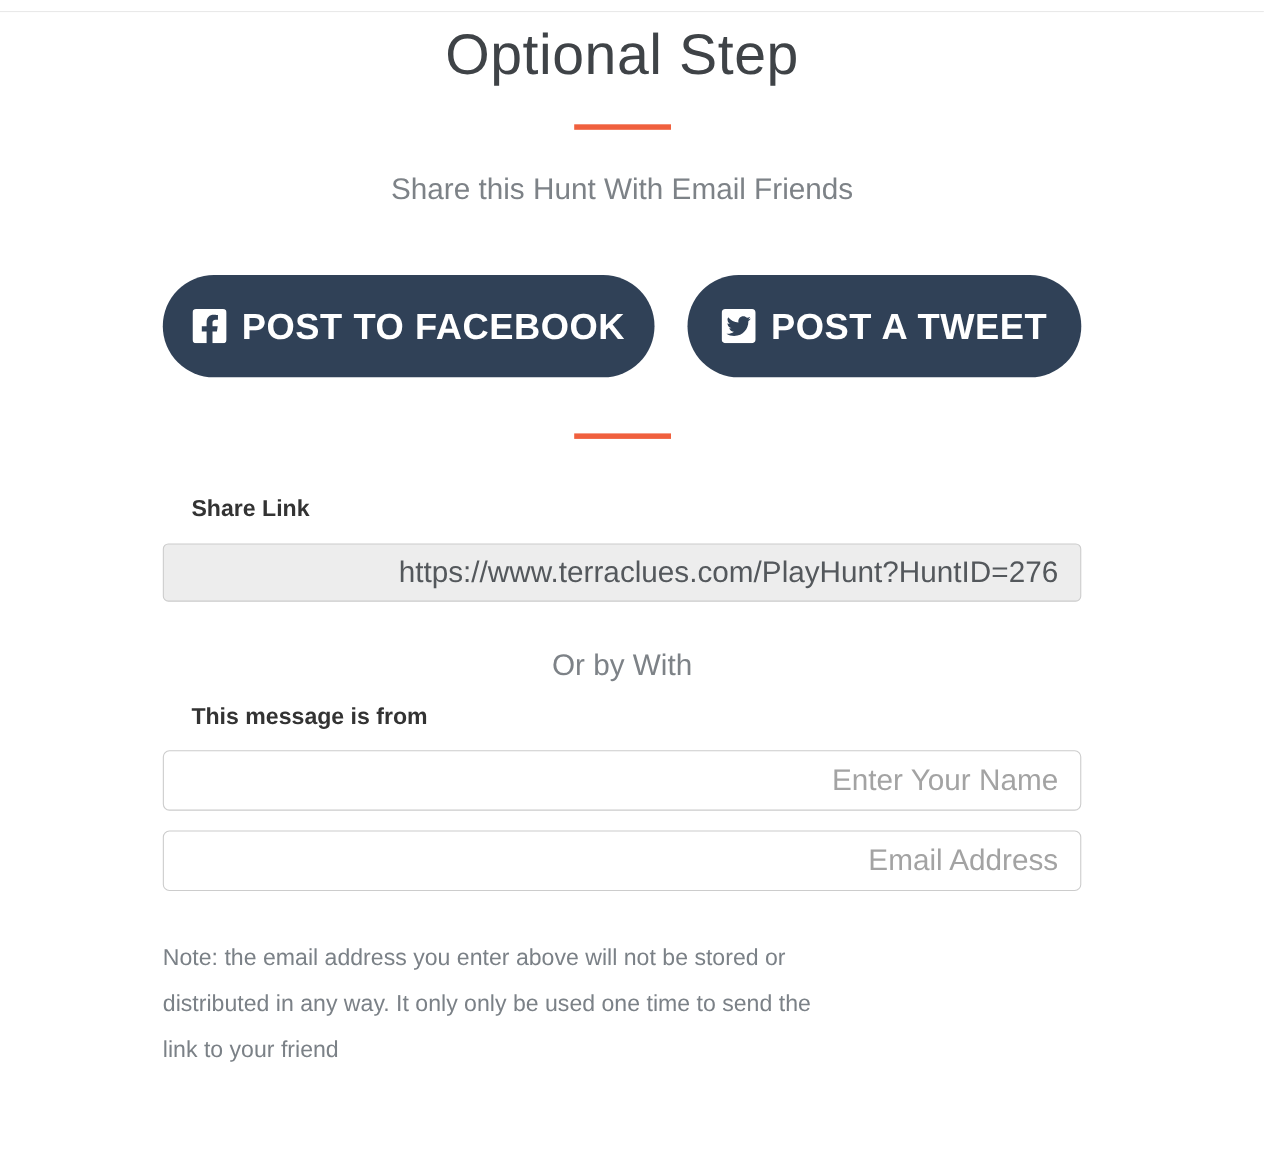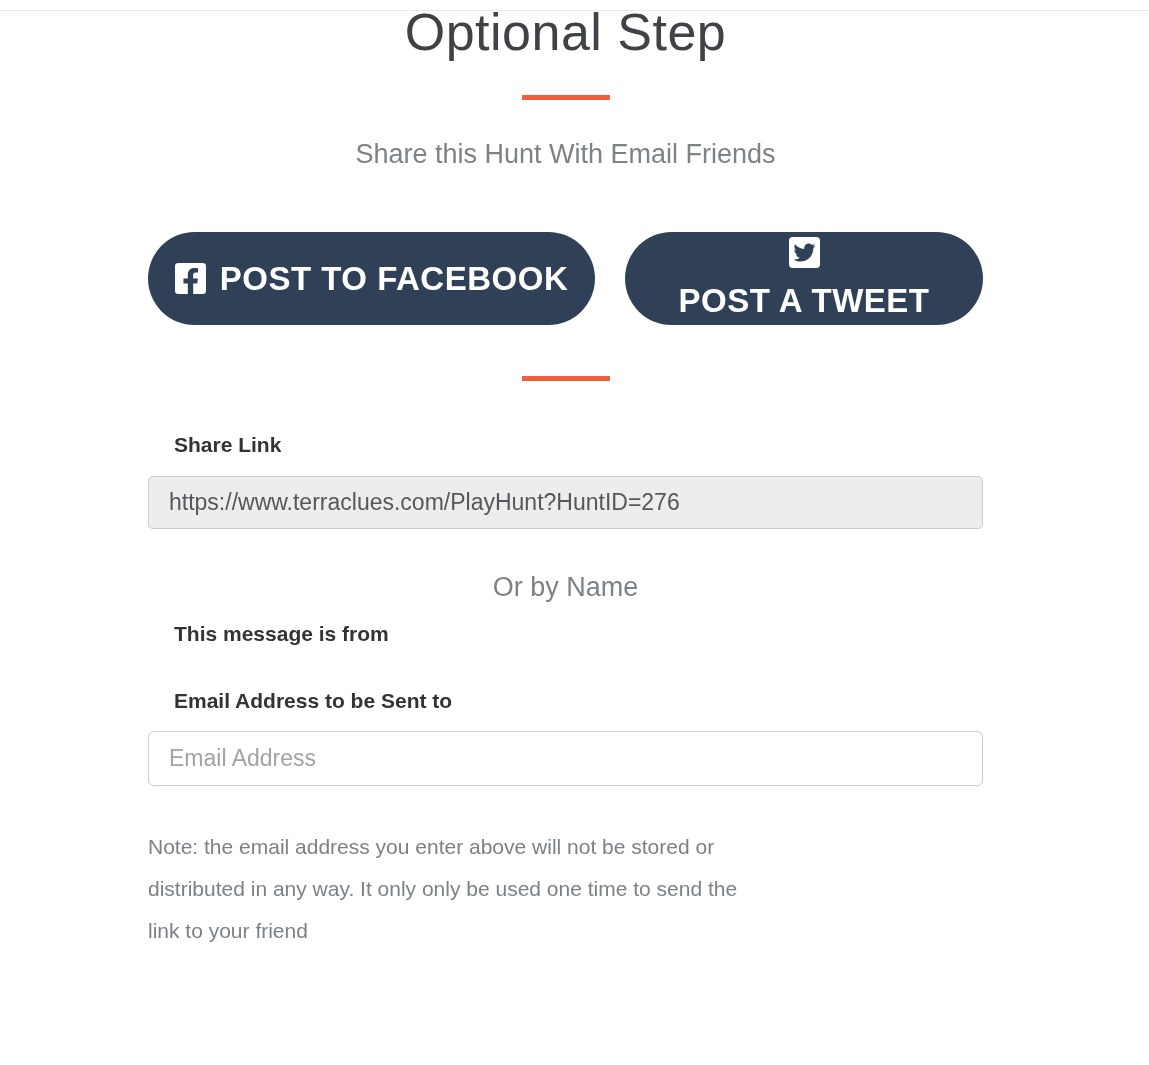--- a/index.html
+++ b/index.html
@@ -7,55 +7,55 @@
   body {
     width:1149px; height:1065px; overflow:hidden; position:relative;
     font-family:"Liberation Sans", sans-serif;
   }
   .top-rule {
     position:absolute; top:10px; left:0; width:1149px;
     border-top:1px solid #e9e9e9;
   }
   .container { width:835px; margin-left:148px; }
   .page-title {
-    font-size:52px; line-height:64px; font-weight:400;
+    margin-top:18px; font-size:52px; line-height:64px; font-weight:400;
     text-align:center; color:#3f4347; letter-spacing:0.5px;
   }
   .accent-divider {
     width:88px; height:5px; background:#f0603e; margin:31px auto 0;
   }
   .accent-divider.mid { margin-top:51px; }
   .subtitle {
     margin-top:40px; text-align:center; font-size:27px; line-height:28px;
     color:#7d8287; font-weight:400;
   }
   .button-row {
     margin-top:64px; display:flex; justify-content:space-between; align-items:center;
   }
   .social-btn {
     display:flex; align-items:center; justify-content:center; gap:14px;
     height:93px; border:none; border-radius:47px; background:#304157;
     color:#ffffff; font-family:"Liberation Sans", sans-serif;
     font-weight:bold; font-size:33px; letter-spacing:0.5px; cursor:pointer;
   }
   .social-btn.fb { width:447px; }
-  .social-btn.tw { width:358px;flex-direction:column; }
+  .social-btn.tw { width:358px; }
   .social-btn .icon { display:inline-flex; }
   .field-label {
     display:block; margin-left:26px; font-size:21px; line-height:24px;
     font-weight:bold; color:#333333;
   }
   .lbl-share { margin-top:52px; }
   .lbl-from  { margin-top:21px; }
   .lbl-to    { margin-top:43px; }
   .text-input {
     display:block; width:835px; height:55px; margin-top:18px;
     border:1px solid #cccccc; border-radius:6px; padding:0 20px;
-    font-family:"Liberation Sans", sans-serif; font-size:23px; color:#444444;
-    background:#ffffff; outline:none;
+    font-family:"Liberation Sans", sans-serif; font-size:27px; color:#444444;
+    background:#ffffff; outline:none;text-align:right;
   }
   .text-input.readonly-link {
     background:#ededed; color:#54585c; border-radius:5px; height:53px; margin-top:19px;
   }
   .text-input::placeholder { color:#a3a3a3; opacity:1; }
   .or-email {
     margin-top:45px; text-align:center; font-size:27px; line-height:27px;
     color:#7d8287; font-weight:400;
   }
   .note {
@@ -94,25 +94,25 @@
       </span>
       <span>POST A TWEET</span>
     </button>
   </div>
 
   <div class="accent-divider mid"></div>
 
   <label class="field-label lbl-share">Share Link</label>
   <input class="text-input readonly-link" type="text" readonly="" value="https://www.terraclues.com/PlayHunt?HuntID=276" style="">
 
-  <p class="or-email">Or by Name</p>
+  <p class="or-email">Or by With</p>
 
   <label class="field-label lbl-from">This message is from</label>
+  <input class="text-input" type="text" placeholder="Enter Your Name" style="">
 
-  <label class="field-label lbl-to">Email Address to be Sent to</label>
   <input class="text-input" type="text" placeholder="Email Address" style="">
 
   <div class="note">
     <div>Note: the email address you enter above will not be stored or</div>
     <div>distributed in any way. It only only be used one time to send the</div>
     <div>link to your friend</div>
   </div>
 
 </div>
 

